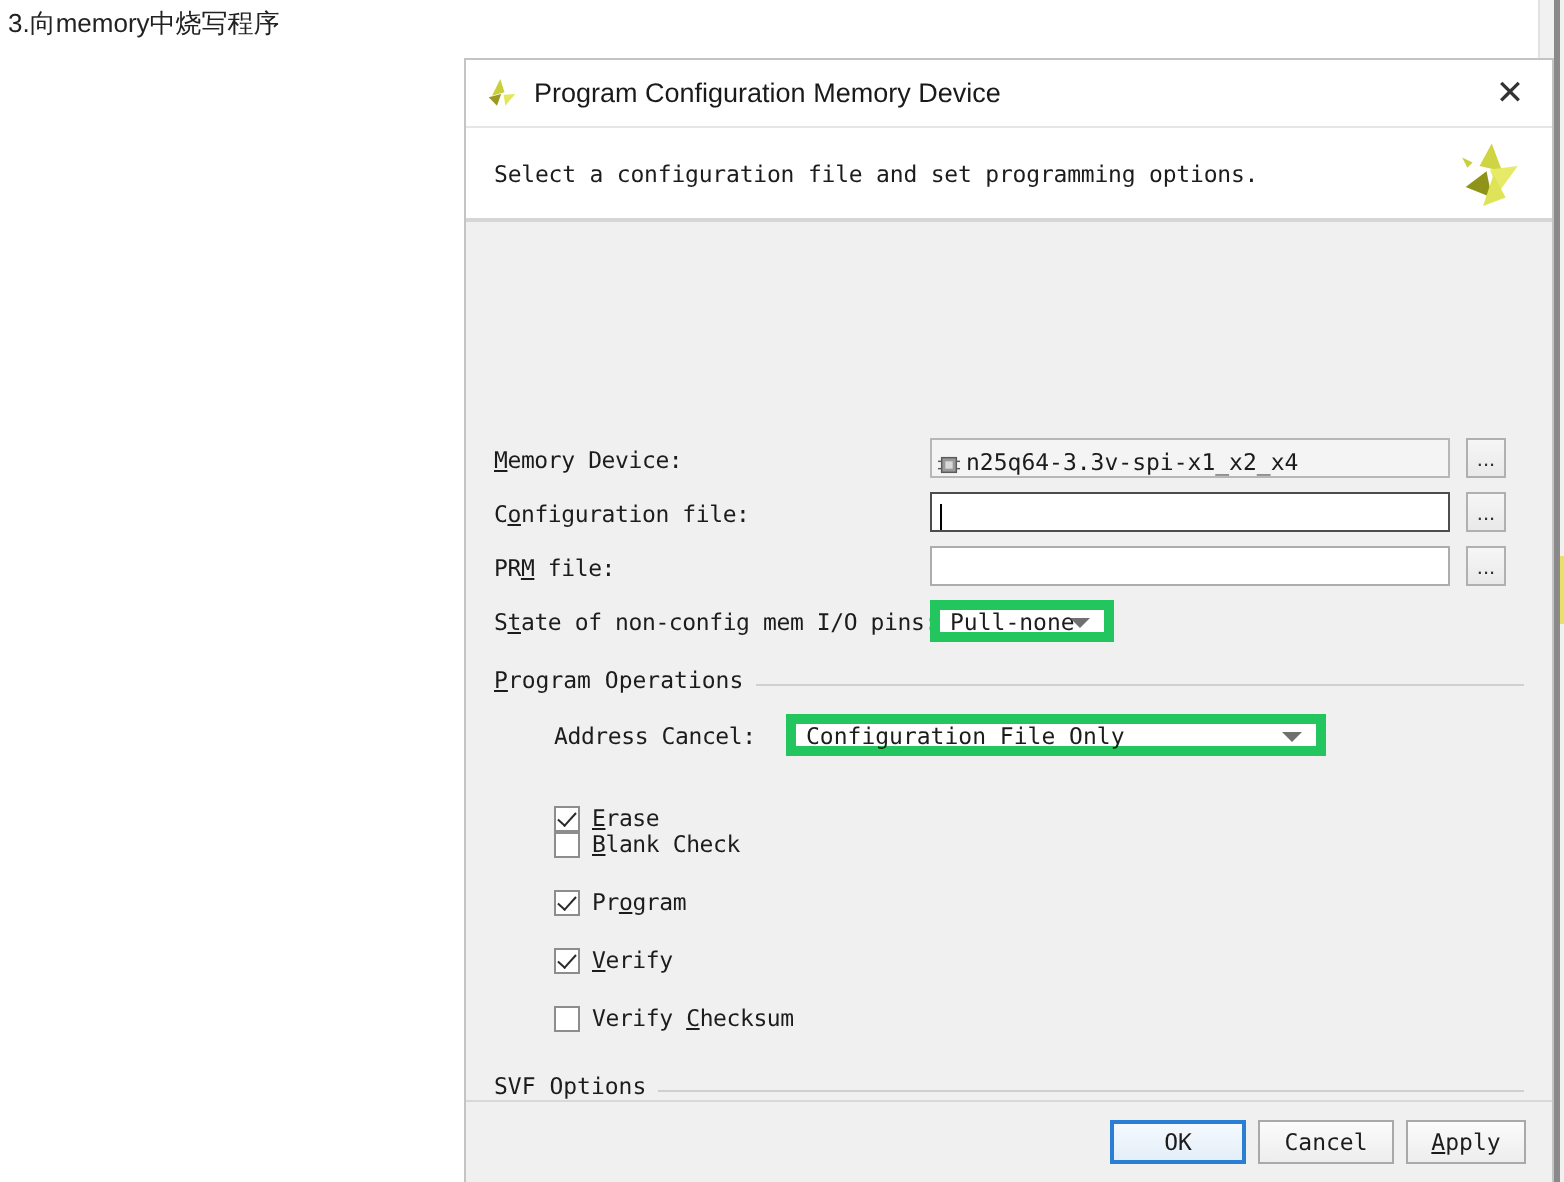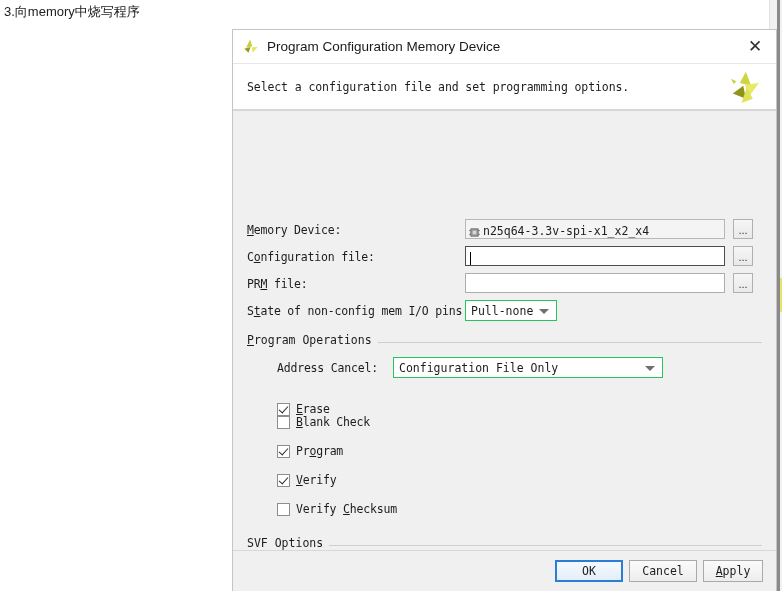--- a/index.html
+++ b/index.html
@@ -211,21 +211,21 @@
     padding-bottom: 3px;
     cursor: default;
   }
   .browse-btn.disabled { color: #b5b5b5; background: #f0f0f0; border-color: #d2d2d2; }
 
   
   .combo {
     position: absolute;
     height: 21px;
     background: #ffffff;
-    border: 1px solid #22c55e;
+    border: 5px solid #22c55e;
     box-sizing: border-box;
     display: flex;
     align-items: center;
     font-family: "DejaVu Sans Mono", monospace;
     font-size: 11.5px;
     color: #1c1c1c;
     padding-left: 5px;
     cursor: default;
   }
   .combo .arrow {

